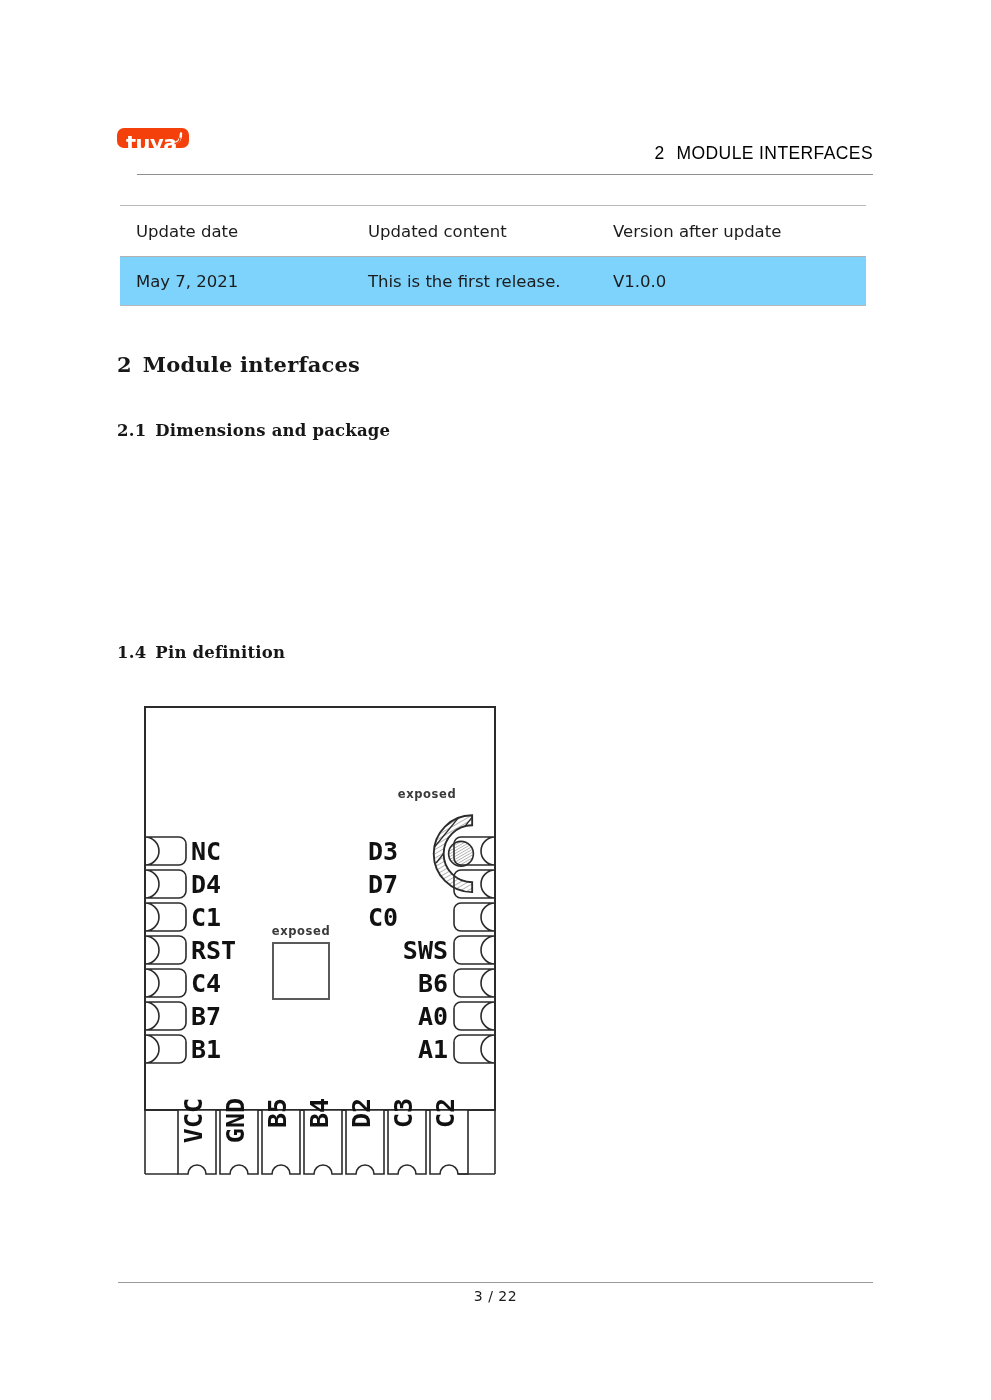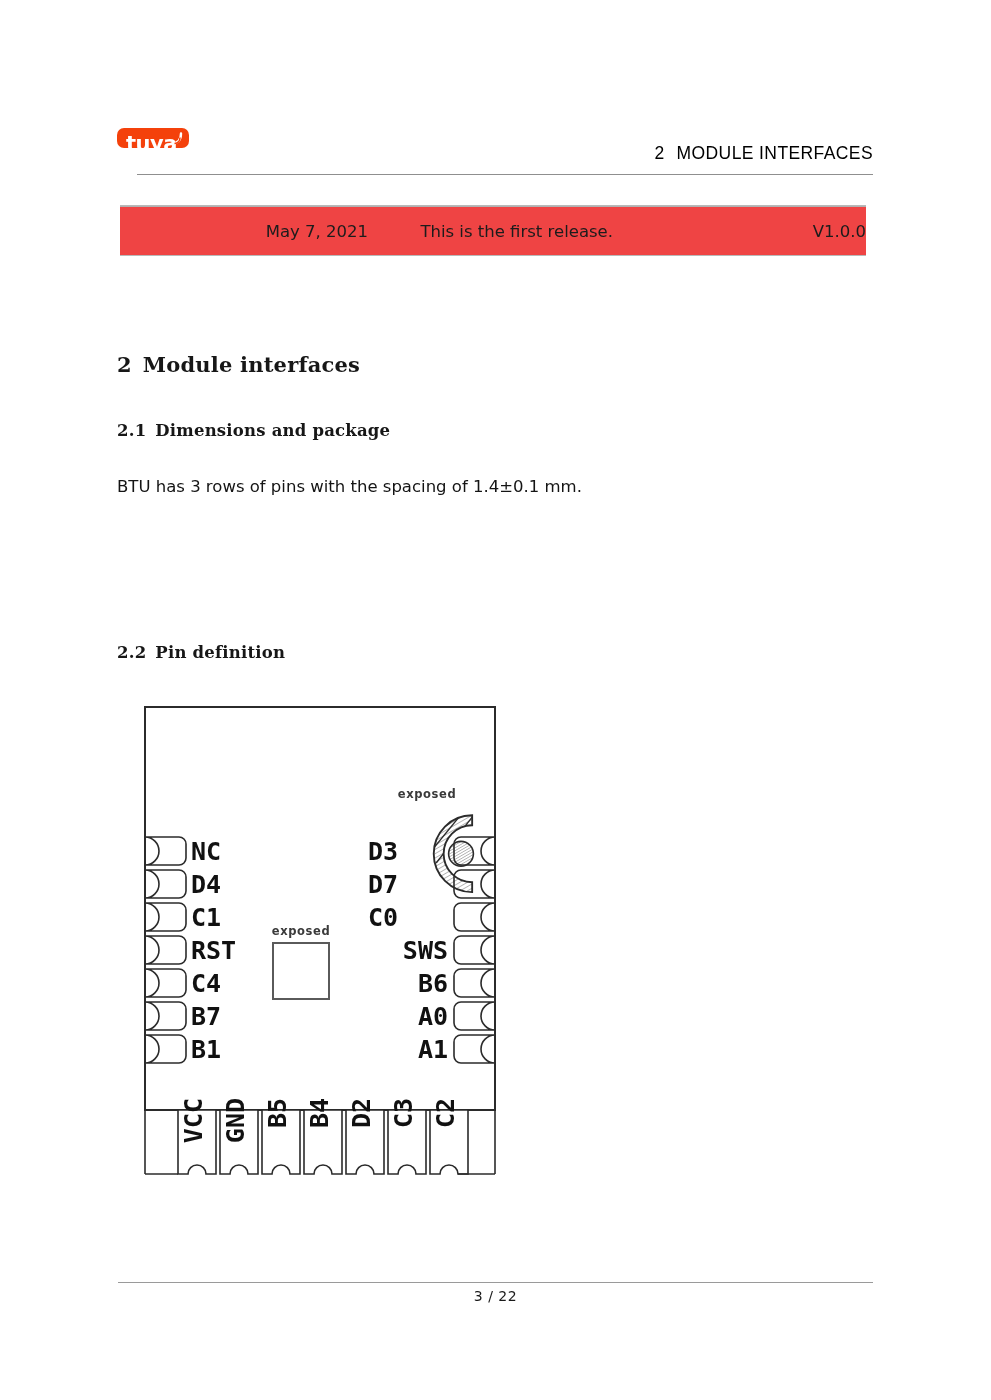--- a/index.html
+++ b/index.html
@@ -39,21 +39,21 @@
     background:#8f8f8f;
   }
 
   
   .rev-table { position:absolute; left:120px; top:205px; width:746px; }
   .rev-rule-top    { height:1px; background:#b9b9b9; width:746px; }
   .rev-rule-mid    { height:1px; background:#b1b1b1; width:746px; }
   .rev-rule-bottom { height:1px; background:#b9b9b9; width:746px; }
   .rev-row { display:flex; align-items:center; }
   .rev-head { height:50px; }
-  .rev-body { height:48px; background:#ef4444;text-align:right; }
+  .rev-body { height:48px; background:#7dd3fc; }
   .rev-c1 { width:248px; padding-left:16px; box-sizing:border-box; }
   .rev-c2 { width:245px; box-sizing:border-box; }
   .rev-c3 { width:253px; box-sizing:border-box; }
   .rev-table .cell {
     font-family:"DejaVu Sans", sans-serif;
     font-size:16.5px; color:#1c1c1c; white-space:nowrap;
   }
 
   
   .h1 {
@@ -112,41 +112,45 @@
     </svg>
   </div>
 
   <div class="header-title">
     <span class="num">2</span><span>MODULE INTERFACES</span>
   </div>
   <div class="header-rule"></div>
 
   <div class="rev-table">
     <div class="rev-rule-top"></div>
+    <div class="rev-row rev-head">
+      <div class="rev-c1 cell">Update date</div>
+      <div class="rev-c2 cell">Updated content</div>
+      <div class="rev-c3 cell">Version after update</div>
+    </div>
     <div class="rev-rule-mid"></div>
     <div class="rev-row rev-body">
       <div class="rev-c1 cell">May 7, 2021</div>
       <div class="rev-c2 cell">This is the first release.</div>
       <div class="rev-c3 cell">V1.0.0</div>
     </div>
     <div class="rev-rule-bottom"></div>
   </div>
 
   <div class="h1">
     <span class="num">2</span><span>Module interfaces</span>
   </div>
 
   <div class="h2" id="h2-dim">
     <span class="num">2.1</span><span>Dimensions and package</span>
   </div>
 
-  <div class="para" id="p1">BTU has 3 rows of pins with the spacing of 1.4±0.1 mm.</div>
 
   <div class="h2" id="h2-pin">
-    <span class="num">2.2</span><span>Pin definition</span>
+    <span class="num">1.4</span><span>Pin definition</span>
   </div>
 
   <div class="diagram">
     <svg width="420" height="510" viewBox="0 0 420 510">
       <defs>
         <pattern id="hatch" width="6" height="6" patternTransform="rotate(60)" patternUnits="userSpaceOnUse">
           <line x1="0" y1="0" x2="0" y2="6" stroke="#2a2a2a" stroke-width="1.1"></line>
         </pattern>
         <pattern id="hatch2" width="4" height="4" patternTransform="rotate(60)" patternUnits="userSpaceOnUse">
           <line x1="0" y1="0" x2="0" y2="4" stroke="#2a2a2a" stroke-width="1"></line>

